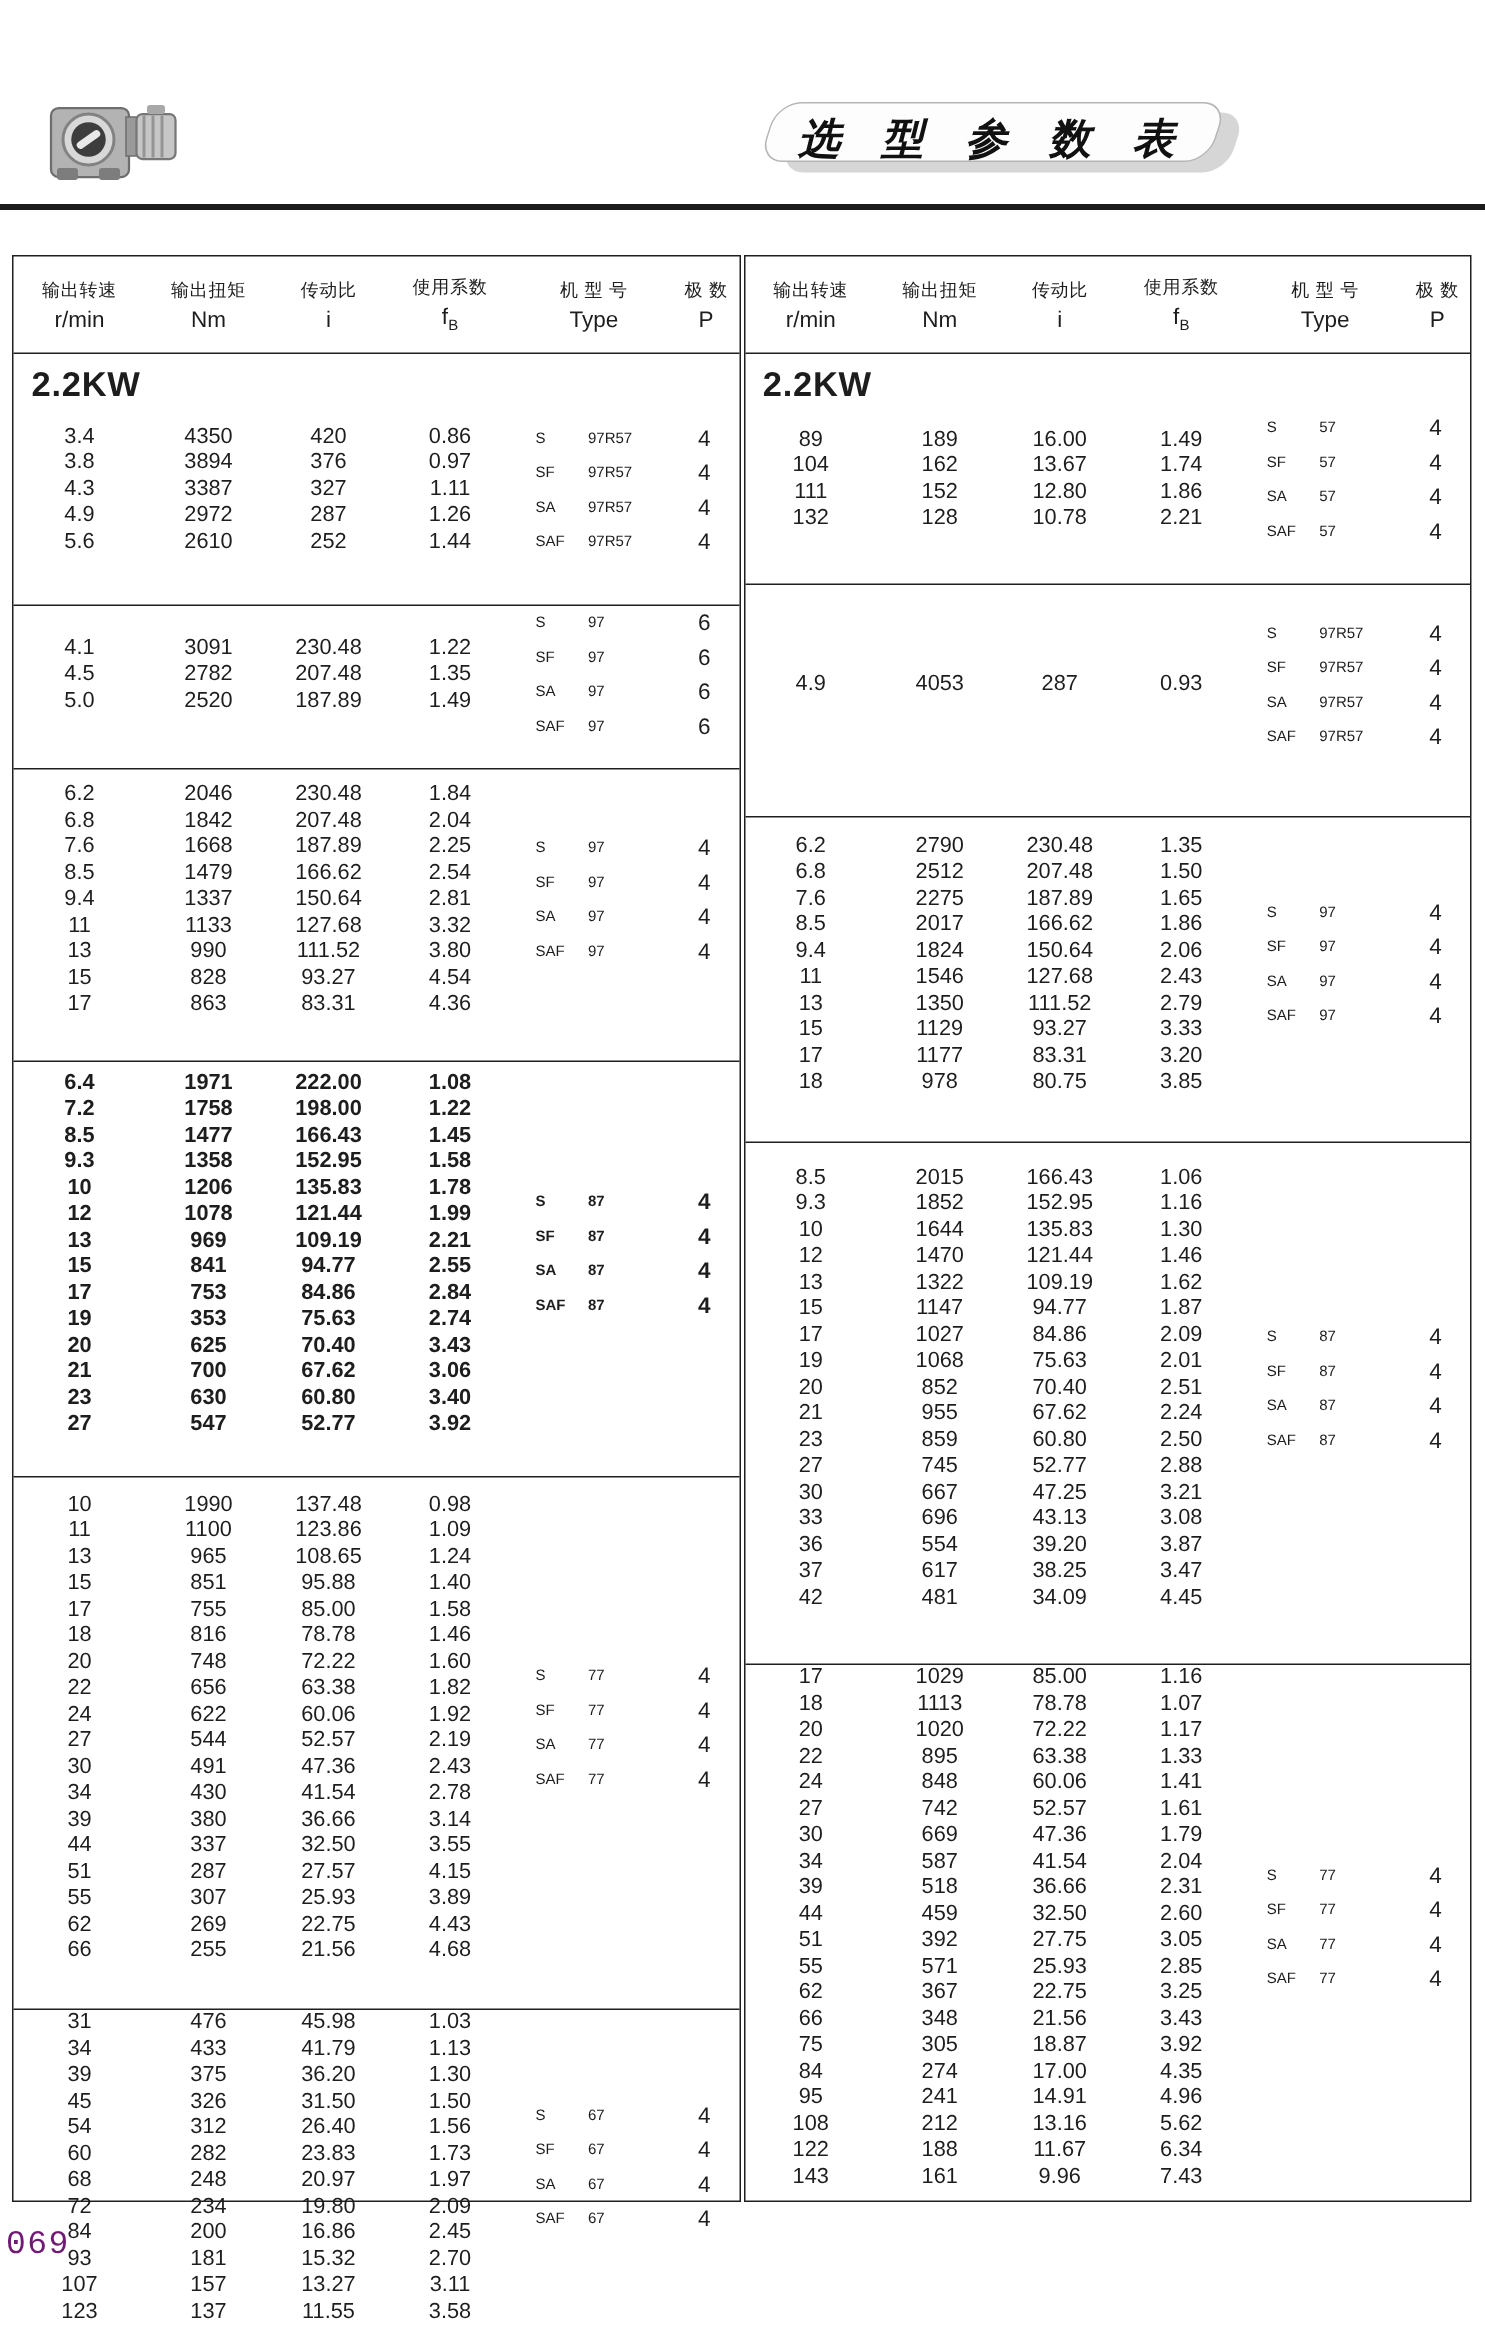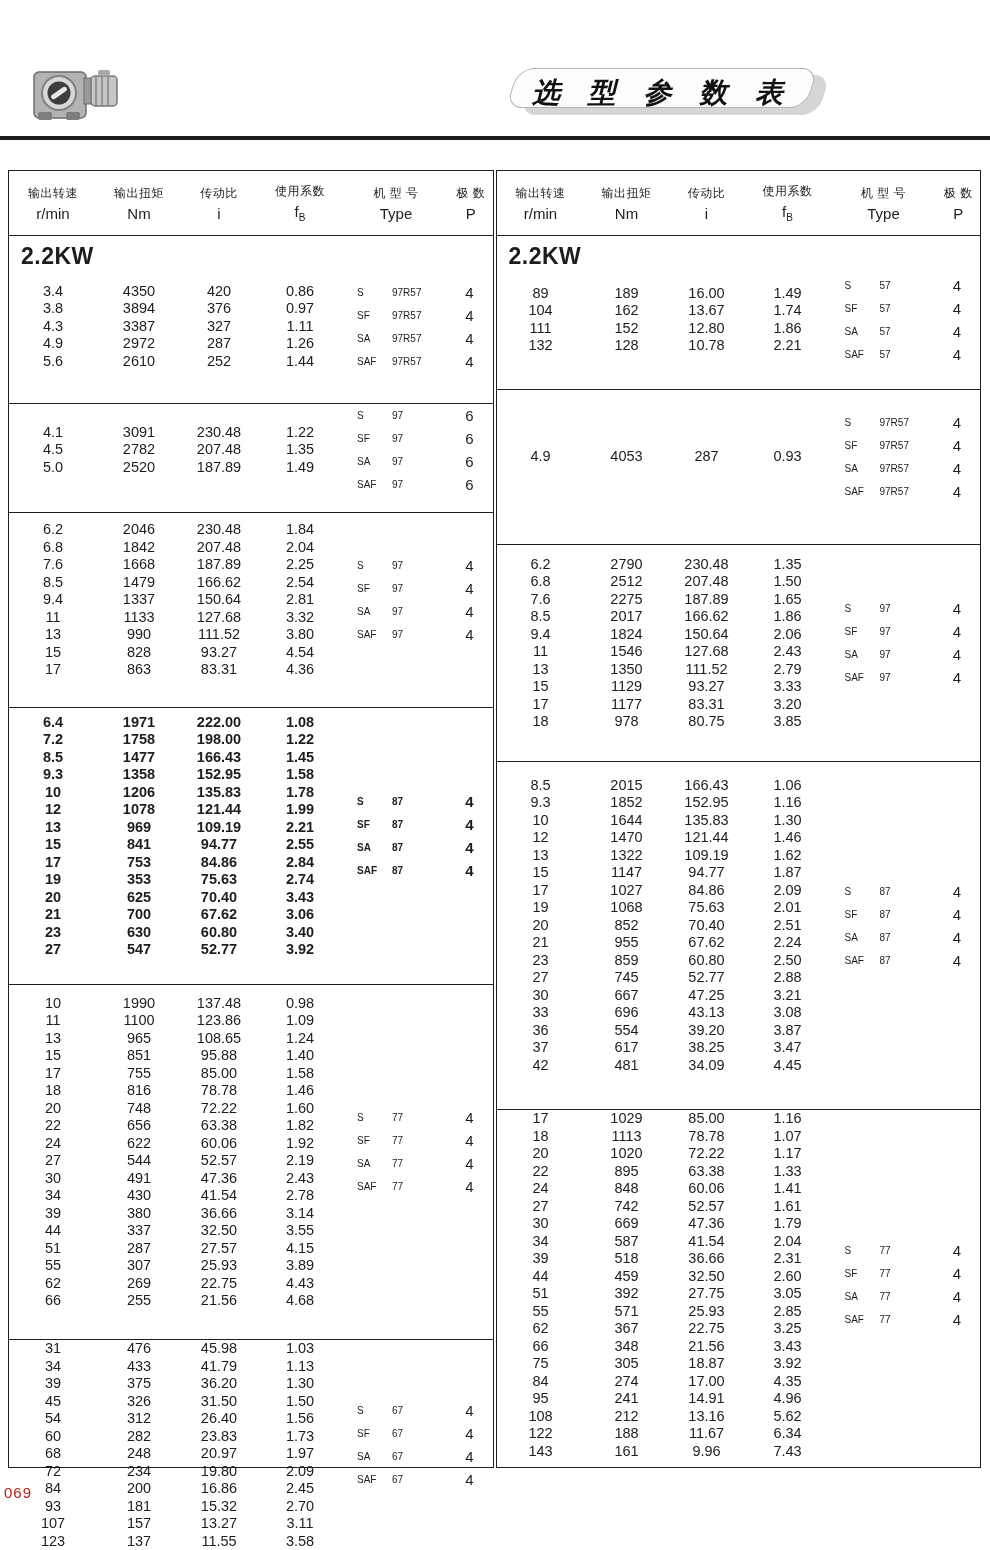--- a/index.html
+++ b/index.html
@@ -72,21 +72,21 @@
   #panel-left  .blocks .block:nth-child(4){height:257px;font-weight:bold;}
   #panel-left  .blocks .block:nth-child(5){height:335px;}
   #panel-left  .blocks .block:nth-child(6){flex:1;}
   #panel-right .blocks .block:nth-child(1){height:133px;}
   #panel-right .blocks .block:nth-child(2){height:135px;}
   #panel-right .blocks .block:nth-child(3){height:197px;}
   #panel-right .blocks .block:nth-child(4){height:328px;}
   #panel-right .blocks .block:nth-child(5){flex:1;}
   #panel-right .blocks .block:nth-child(5) .block-body{padding-bottom:58px;}
 
-  .page-number{position:absolute;left:4px;top:1484px;font-size:15px;color:#b91c1c;letter-spacing:1px;}
+  .page-number{position:absolute;left:4px;top:1484px;font-size:22px;color:#701a75;letter-spacing:1px;font-family:Liberation Mono, monospace;}
 </style>
 </head>
 <body>
 
 <div class="page">
 
   <div class="logo">
     <svg width="96" height="66" viewBox="0 0 96 66">
       <rect x="6" y="8" width="52" height="46" rx="5" fill="#b3b3b3" stroke="#6e6e6e" stroke-width="1.5"></rect>
       <rect x="10" y="48" width="14" height="8" rx="2" fill="#7d7d7d"></rect>

